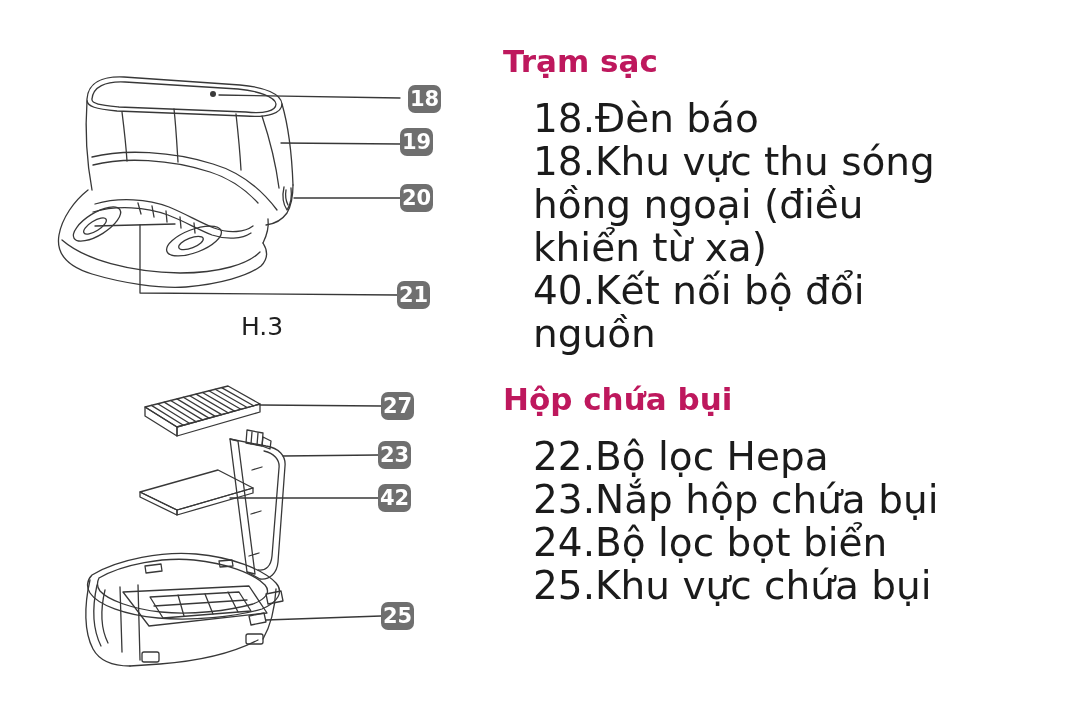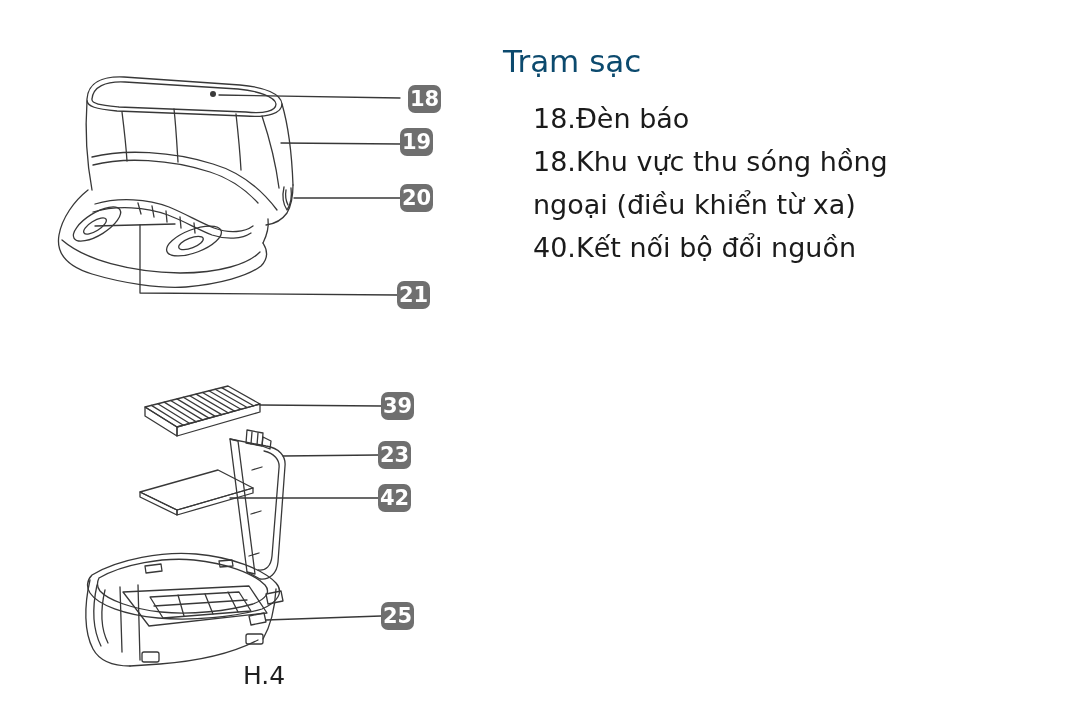--- a/index.html
+++ b/index.html
@@ -20,24 +20,24 @@
     color:#ffffff;font-size:21px;font-weight:bold;
     display:flex;align-items:center;justify-content:center;
     line-height:1;
   }
   .fig-caption{
     position:absolute;width:120px;text-align:center;
     font-size:25px;color:#1f1f1f;
   }
   .text-col{position:absolute;left:503px;width:452px;color:#1a1a1a;}
   .text-col h2{
-    margin:0 0 17px 0;font-size:31px;line-height:38px;font-weight:normal;color:#0c4a6e;
+    margin:0 0 17px 0;font-size:31px;line-height:38px;font-weight:bold;color:#be185d;
   }
   .text-col p{
-    margin:0;padding-left:30px;font-size:27px;line-height:43px;color:#1b1b1b;
+    margin:0;padding-left:30px;font-size:39px;line-height:43px;color:#1b1b1b;
   }
 </style>
 </head>
 <body>
 
 <div class="page">
 
   <svg class="diagram-layer" viewBox="0 0 1090 703">
 
     <g>
@@ -165,28 +165,35 @@
       <path d="M283,456 L378,455"></path>
       <path d="M230,498 L378,498"></path>
       <path d="M266,620 L381,616"></path>
     </g>
   </svg>
 
   <div class="badge" style="left:408px;top:85px">18</div>
   <div class="badge" style="left:400px;top:128px">19</div>
   <div class="badge" style="left:400px;top:184px">20</div>
   <div class="badge" style="left:397px;top:281px">21</div>
-  <div class="badge" style="left:381px;top:392px">39</div>
+  <div class="badge" style="left:381px;top:392px">27</div>
   <div class="badge" style="left:378px;top:441px">23</div>
   <div class="badge" style="left:378px;top:484px">42</div>
   <div class="badge" style="left:381px;top:602px">25</div>
 
-  <div class="fig-caption" style="left:204px;top:661px">H.4</div>
+  <div class="fig-caption" style="left:202px;top:312px">H.3</div>
 
   <div class="text-col" style="top:42px">
     <h2>Trạm sạc</h2>
     <p>18.Đèn báo</p>
     <p>18.Khu vực thu sóng hồng ngoại (điều khiển từ xa)</p>
     <p>40.Kết nối bộ đổi nguồn</p>
   </div>
 
+  <div class="text-col" style="top:380px">
+    <h2>Hộp chứa bụi</h2>
+    <p>22.Bộ lọc Hepa</p>
+    <p>23.Nắp hộp chứa bụi</p>
+    <p>24.Bộ lọc bọt biển</p>
+    <p>25.Khu vực chứa bụi</p>
+  </div>
 
 </div>
 
 </body></html>

